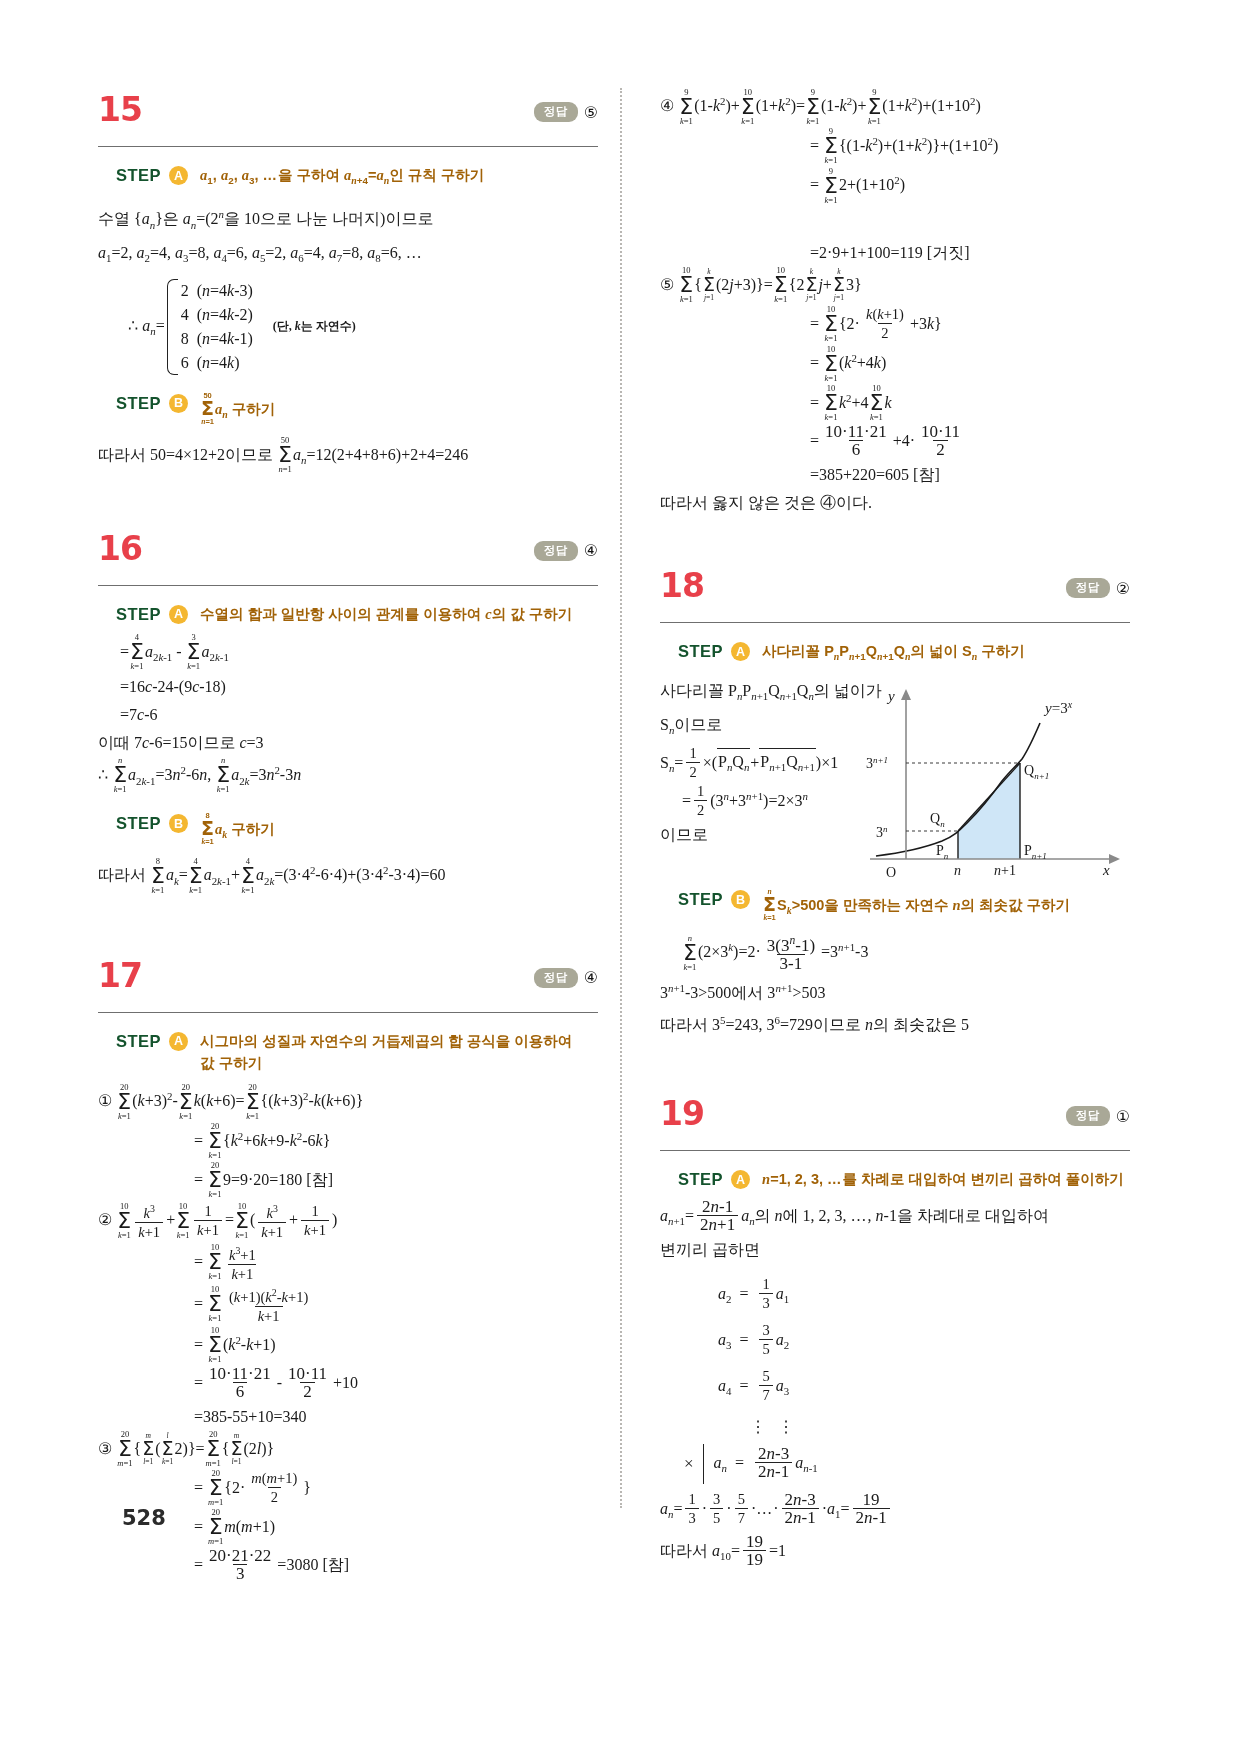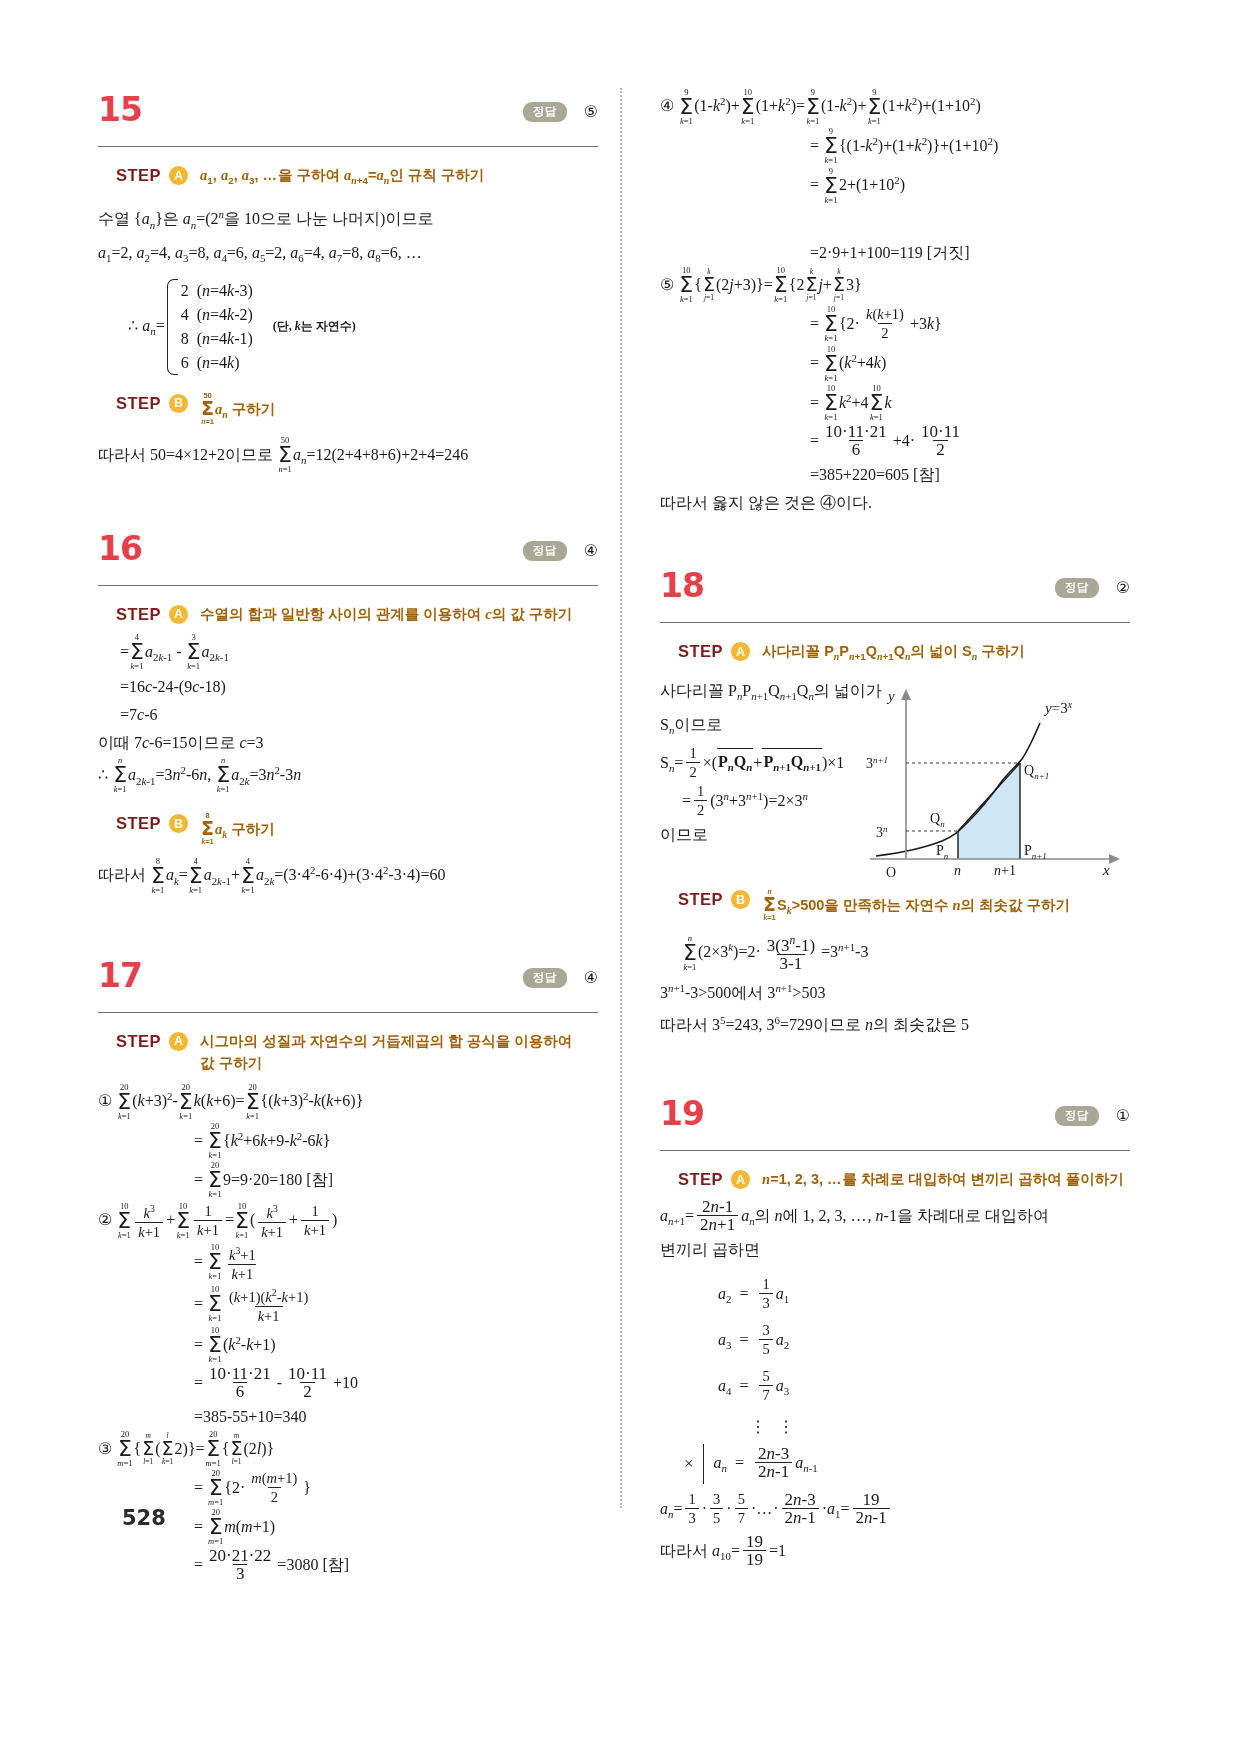--- a/index.html
+++ b/index.html
@@ -20,37 +20,37 @@
 
   
   .prob { position:relative; margin-top:0; }
   .prob-head { position:relative; height:56px; }
   .prob-num {
     font-family:"DejaVu Sans", sans-serif;
     font-weight:bold; font-size:33px; color:#e8404a;
     letter-spacing:-1px; line-height:40px;
     position:absolute; left:0; top:2px;
   }
-  .ans-wrap { position:absolute; right:0; top:14px; display:flex; align-items:flex-start; gap:17px; }
+  .ans-wrap { position:absolute; right:0; top:14px; display:flex; align-items:center; gap:6px; }
   .ans-badge {
     background:#a9a897; color:#ffffff;
     font-family:"Liberation Sans", sans-serif;
     font-size:11.5px; font-weight:bold;
     border-radius:9px; padding:2px 10px 3px 10px;
     letter-spacing:0.5px;
   }
   .ans-val { font-size:16px; color:#111; font-family:"DejaVu Sans", sans-serif; }
   .rule { border-top:1.6px solid #6f6f6f; width:100%; margin-top:2px; }
 
   
   .step { display:flex; align-items:flex-start; gap:8px; margin:17px 0 9px 18px; }
   .step-word {
     font-family:"Liberation Sans", sans-serif;
     font-weight:bold; font-size:16.5px;
-    color:#7f1d1d; letter-spacing:0.5px; line-height:22px;
+    color:#14532d; letter-spacing:0.5px; line-height:22px;
   }
   .step-circle {
     width:19px; height:19px; border-radius:50%;
     background:#f4b731; color:#fff;
     font-family:"Liberation Sans", sans-serif;
     font-weight:bold; font-size:12.5px;
     display:flex; align-items:center; justify-content:center;
     margin-top:2px; flex:0 0 auto;
   }
   .step-text {
@@ -90,21 +90,21 @@
   .brace {
     width:11px; align-self:stretch; margin:0 3px 0 2px;
     border-left:1.5px solid #222;
     border-top-left-radius:7px; border-bottom-left-radius:7px;
     border-top:1.5px solid #222; border-bottom:1.5px solid #222;
   }
   .piece-rows { font-size:16px; line-height:24px; }
   .piece-note { font-size:12px; margin-left:20px; white-space:nowrap;font-weight:bold; }
 
   
-  .ovl { border-top:1.1px solid #222; padding:4px 1px;font-weight:bold; }
+  .ovl { border-top:1.1px solid #222; padding:4px 1px; }
 
   
   .multbox { display:flex; align-items:center; margin:4px 0 6px 24px; }
   .multbox .times { font-size:17px; margin-right:9px; }
   .multbox .vline { border-left:1.4px solid #222; height:40px; margin-right:10px; }
 
   
   .figure { position:absolute; }
 
   

